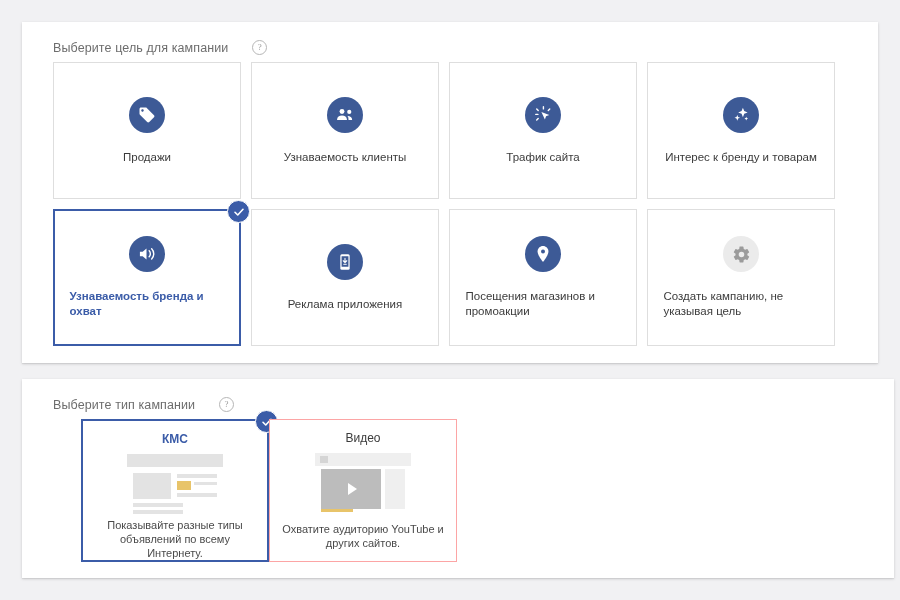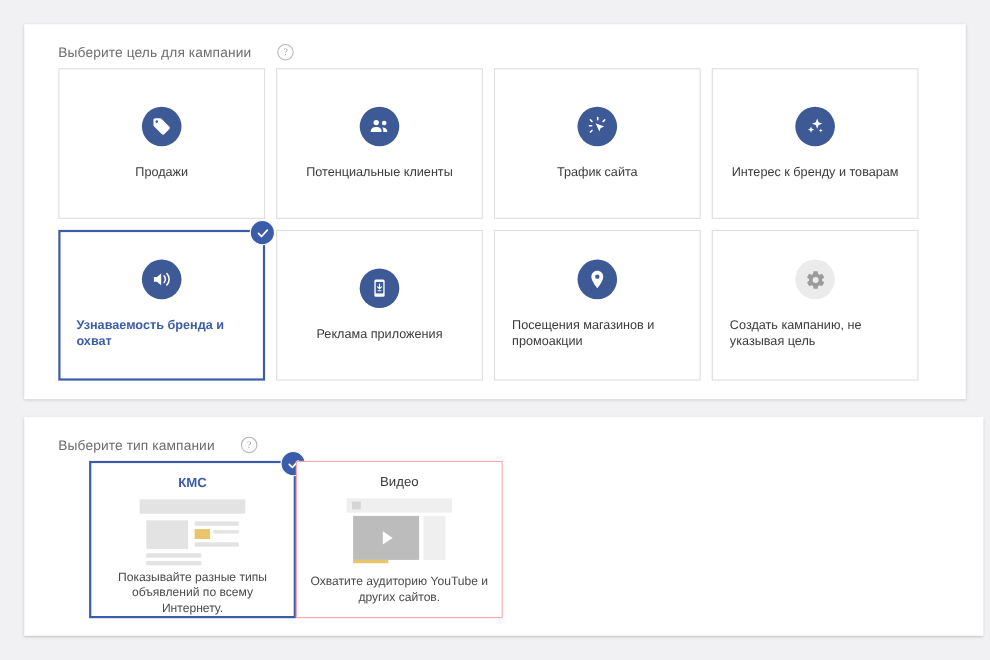--- a/index.html
+++ b/index.html
@@ -231,21 +231,21 @@
 
       <div class="goal-card">
         <span class="goal-icon">
           <svg width="21" height="21" viewBox="0 0 24 24" fill="#ffffff">
             <circle cx="8" cy="8.5" r="2.8"></circle>
             <circle cx="16.3" cy="9" r="2.4"></circle>
             <path d="M2.4 17.4c0-2.6 2.5-4.2 5.6-4.2s5.6 1.6 5.6 4.2v.8H2.4v-.8z"></path>
             <path d="M14.6 13.6c2.6.2 4.9 1.6 4.9 3.9v.7h-4.1v-1.2c0-1.3-.4-2.4-1.1-3.2l.3-.2z"></path>
           </svg>
         </span>
-        <div class="goal-label">Потенциальные клиенты</div>
+        <div class="goal-label">Узнаваемость клиенты</div>
       </div>
 
       <div class="goal-card">
         <span class="goal-icon">
           <svg width="21" height="21" viewBox="0 0 24 24" fill="#ffffff">
             <path d="M9.6 9.1l9 3.6-3.7 1.3-1.3 3.7-4-8.6z"></path>
             <rect x="11.1" y="2.4" width="1.6" height="4" rx=".8"></rect>
             <rect x="4.3" y="4.5" width="1.6" height="4" rx=".8" transform="rotate(-45 5.1 6.5)"></rect>
             <rect x="2.4" y="11.1" width="4" height="1.6" rx=".8"></rect>
             <rect x="4.3" y="15.5" width="1.6" height="4" rx=".8" transform="rotate(45 5.1 17.5)"></rect>

